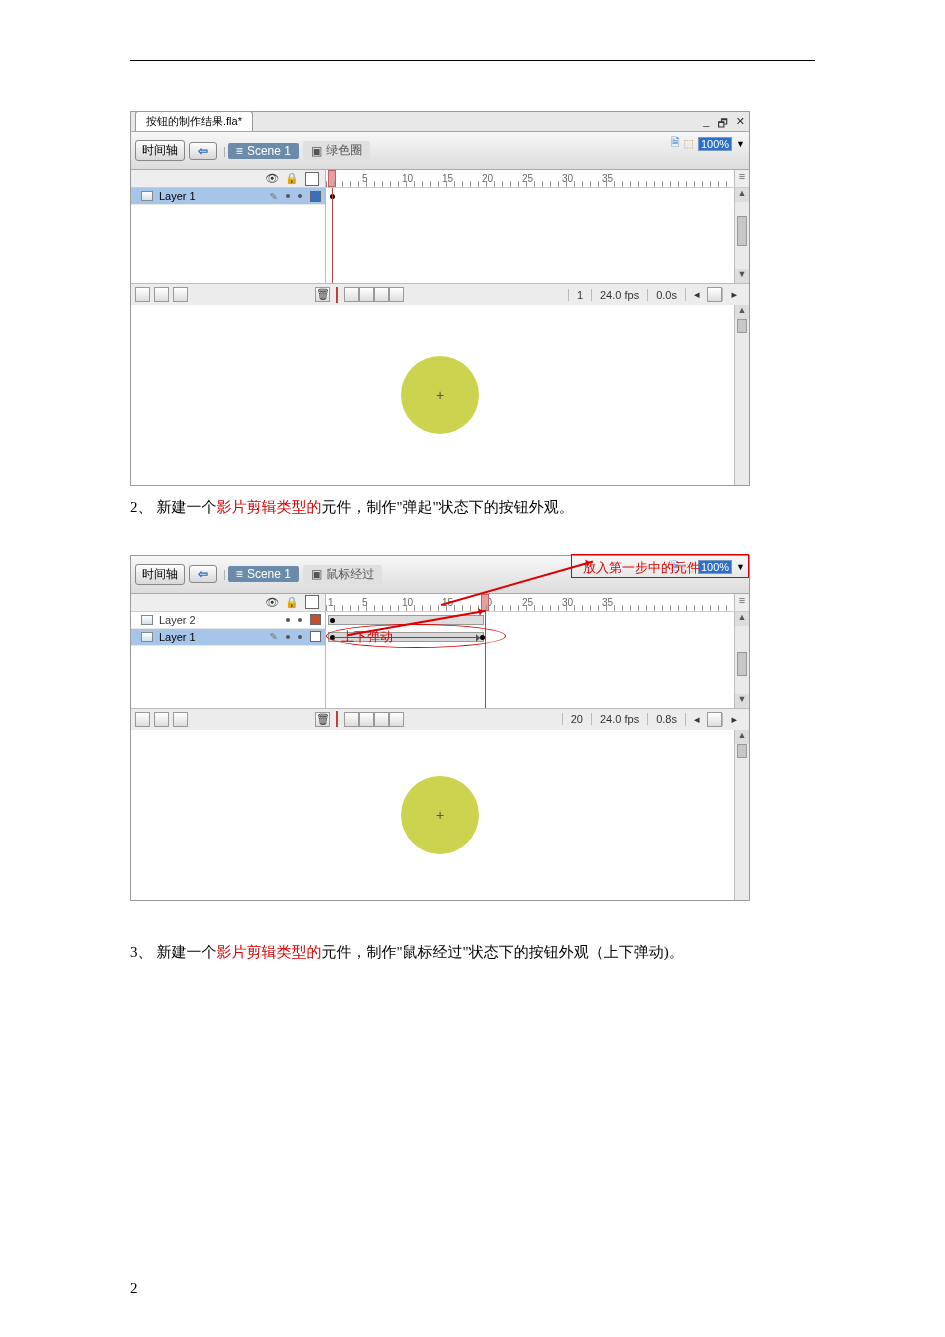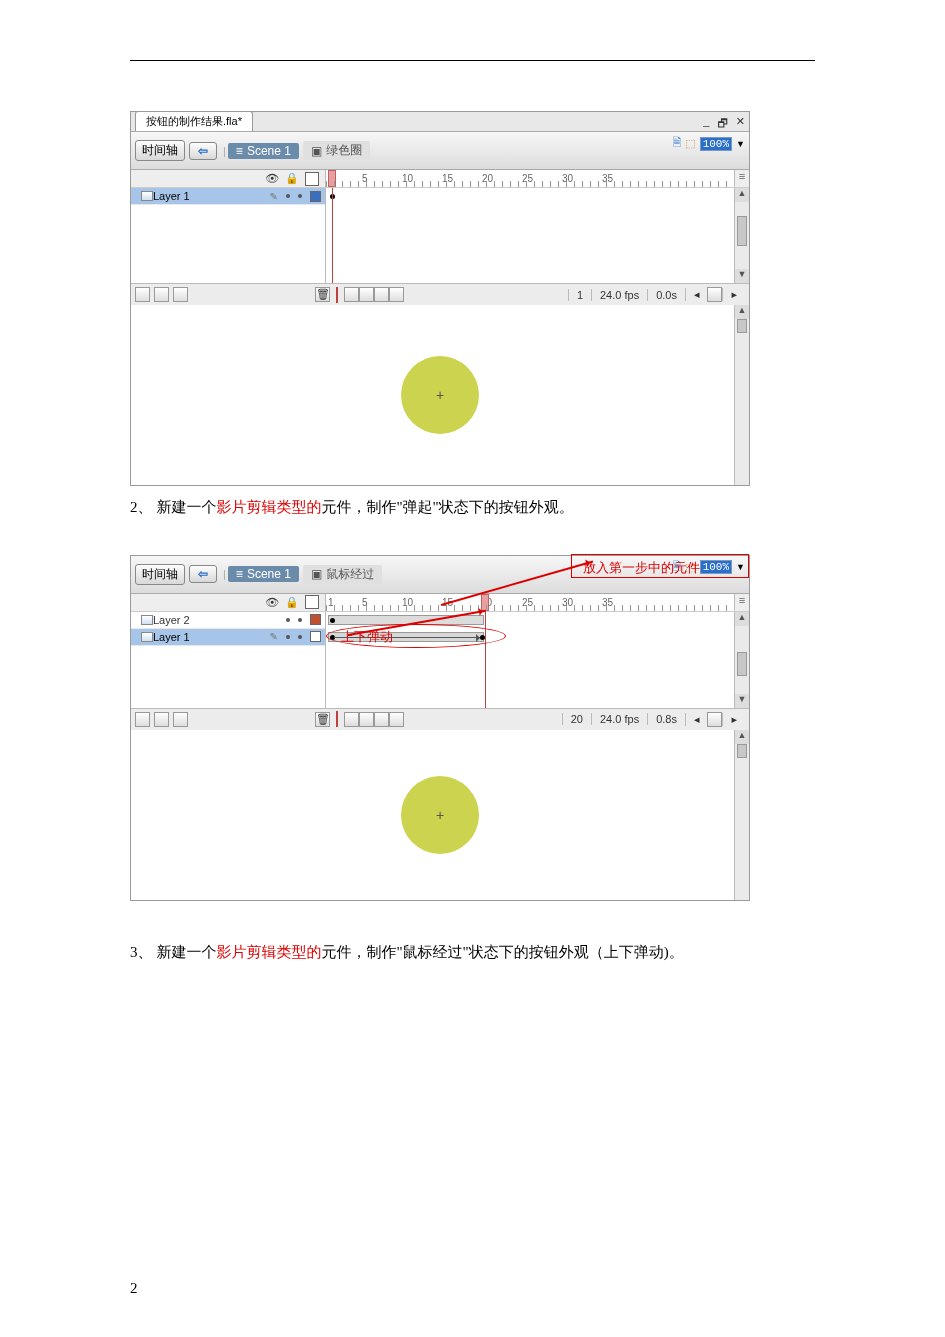--- a/index.html
+++ b/index.html
@@ -123,21 +123,20 @@
   }
   .zoom-box {
     background: #fff;
     border: 1px solid #7a98c0;
     padding: 0 2px;
     color: #000;
   }
   .zoom-box.sel {
     background: #2a6fc9;
     color: #fff;
-    font-family: Liberation Mono, monospace;
   }
   
   .ruler-row {
     height: 18px;
     display: flex;
     border-bottom: 1px solid #ccc;
     background: #eee;
   }
   .layer-head {
     width: 195px;
@@ -175,21 +174,21 @@
   }
   .layer-list {
     width: 195px;
     border-right: 1px solid #bbb;
   }
   .layer-row {
     height: 17px;
     display: flex;
     align-items: center;
     padding-left: 10px;
-    gap: 0;
+    gap: 6px;
     border-bottom: 1px solid #e8e8e8;
     font-size: 11px;
     color: #333;
   }
   .layer-row.sel {
     background: #a7c5e8;
     color: #000;
   }
   .layer-icon {
     width: 12px; height: 10px;

